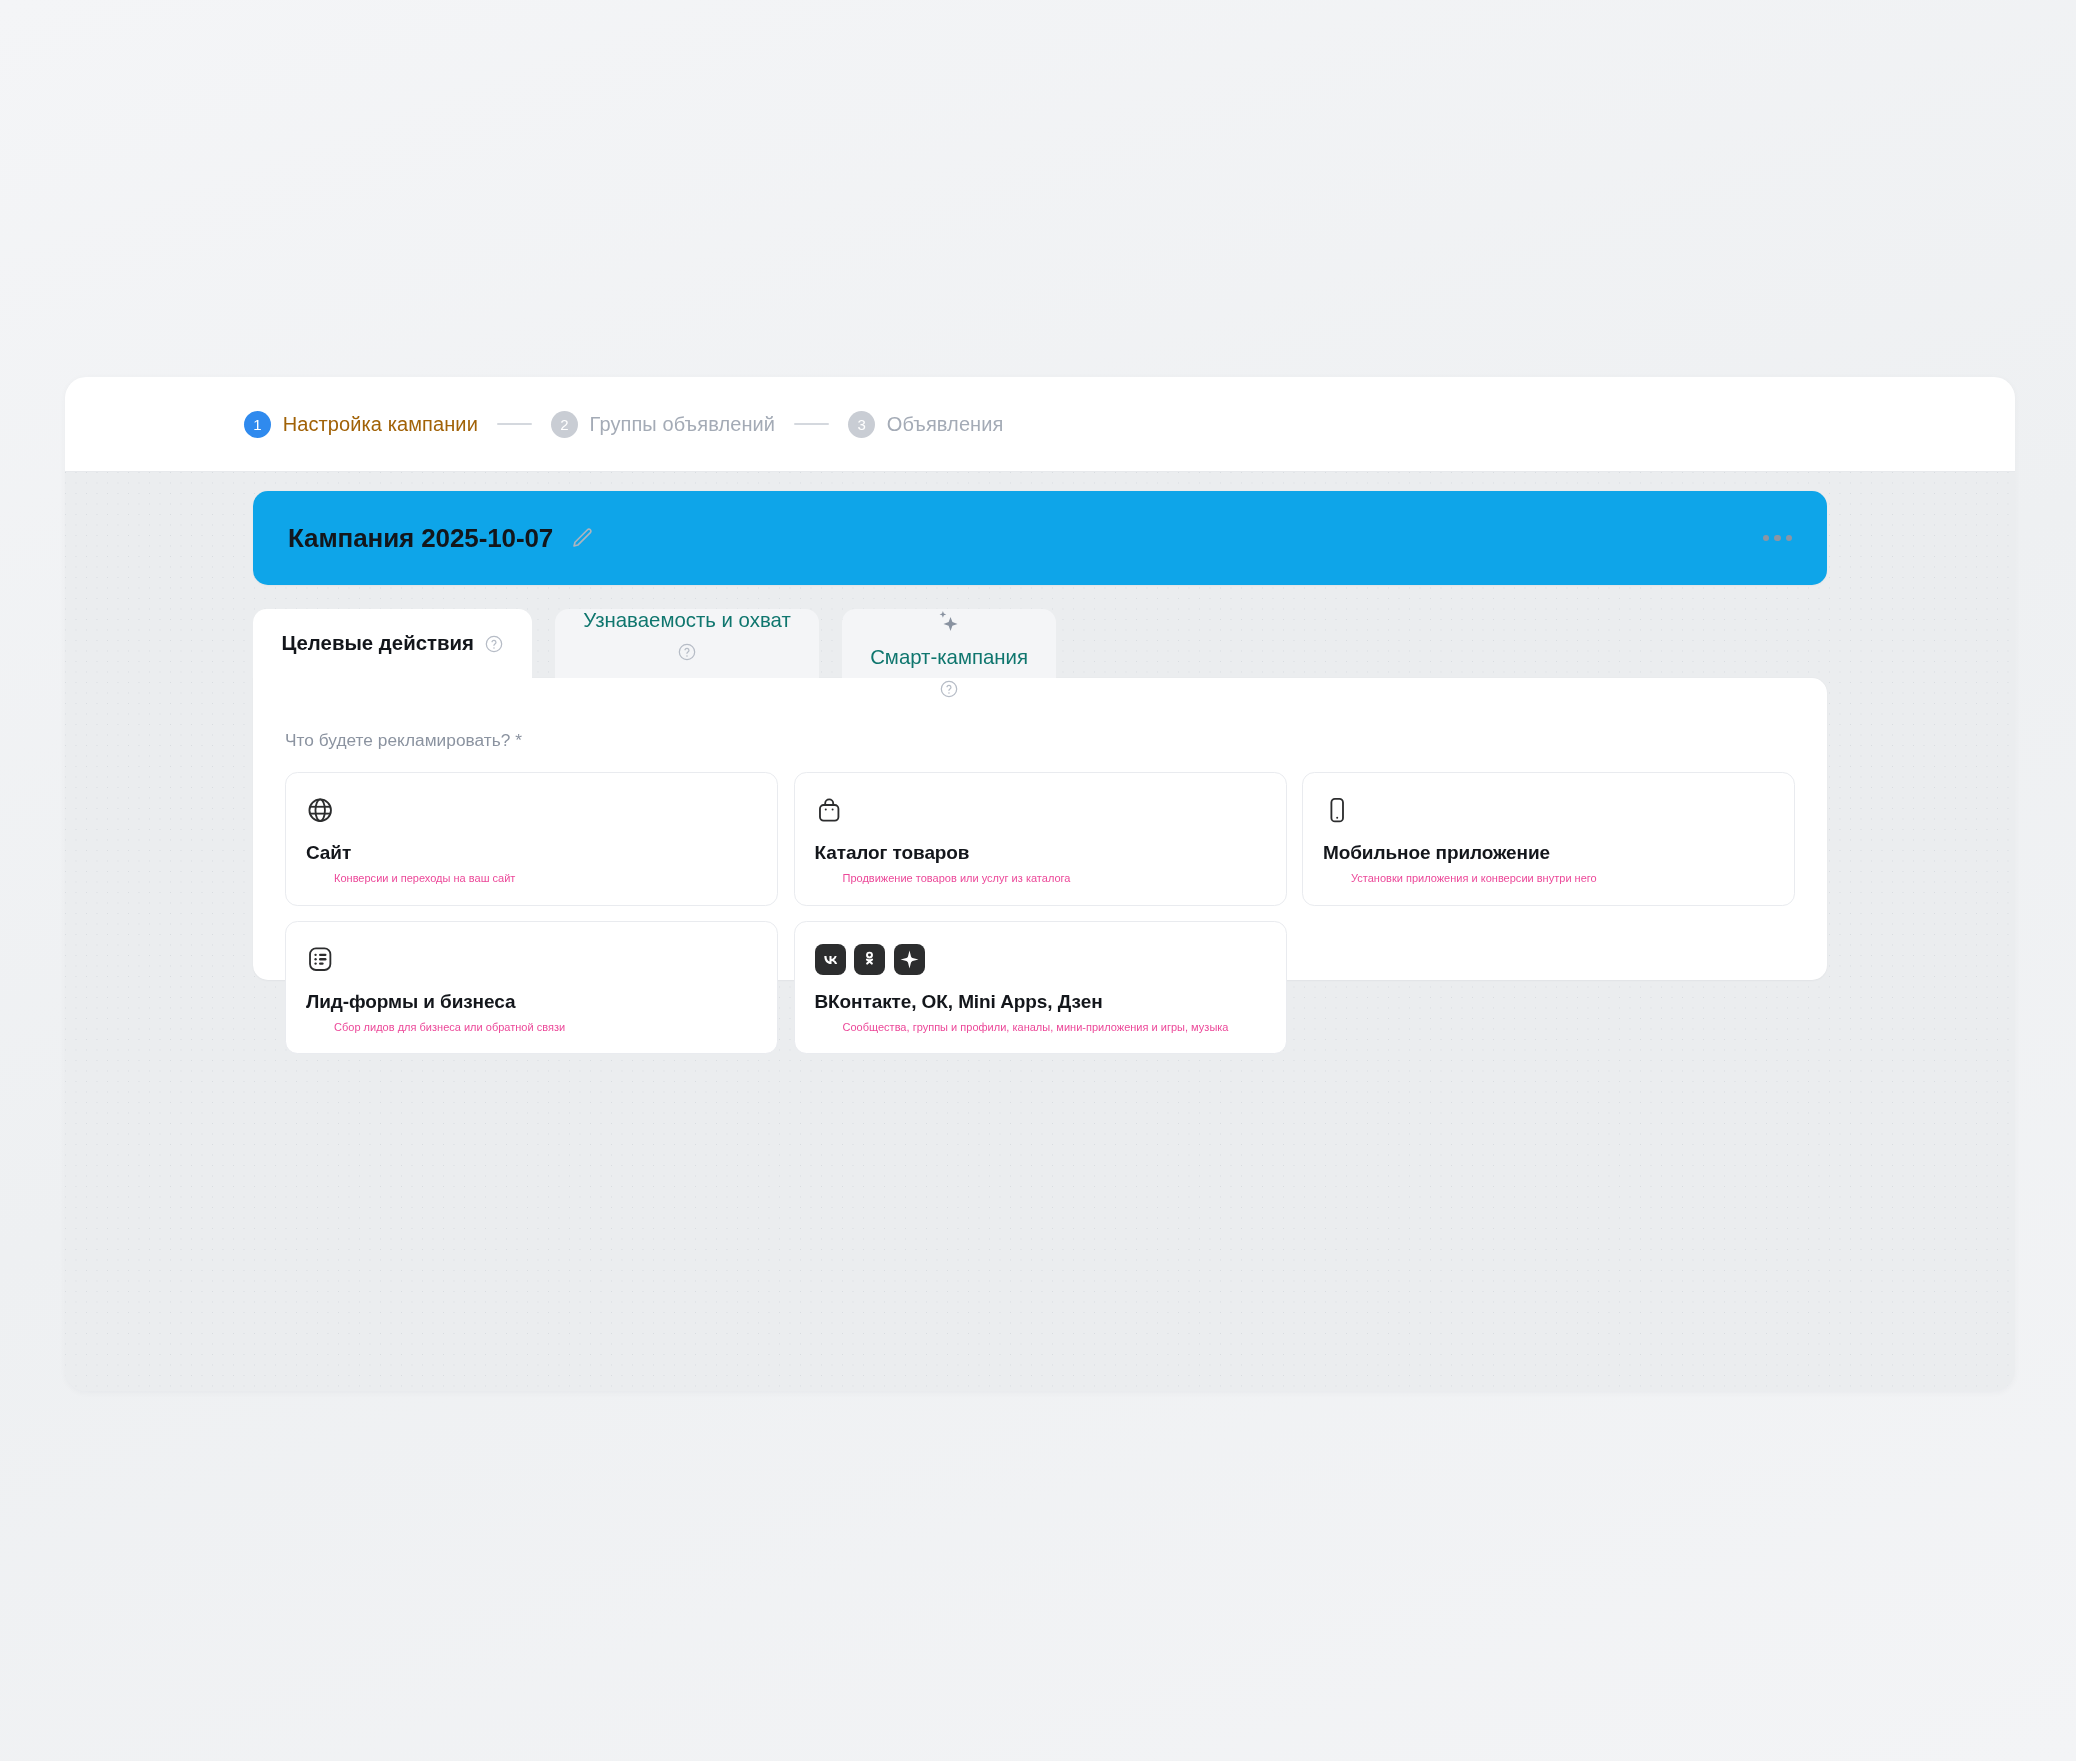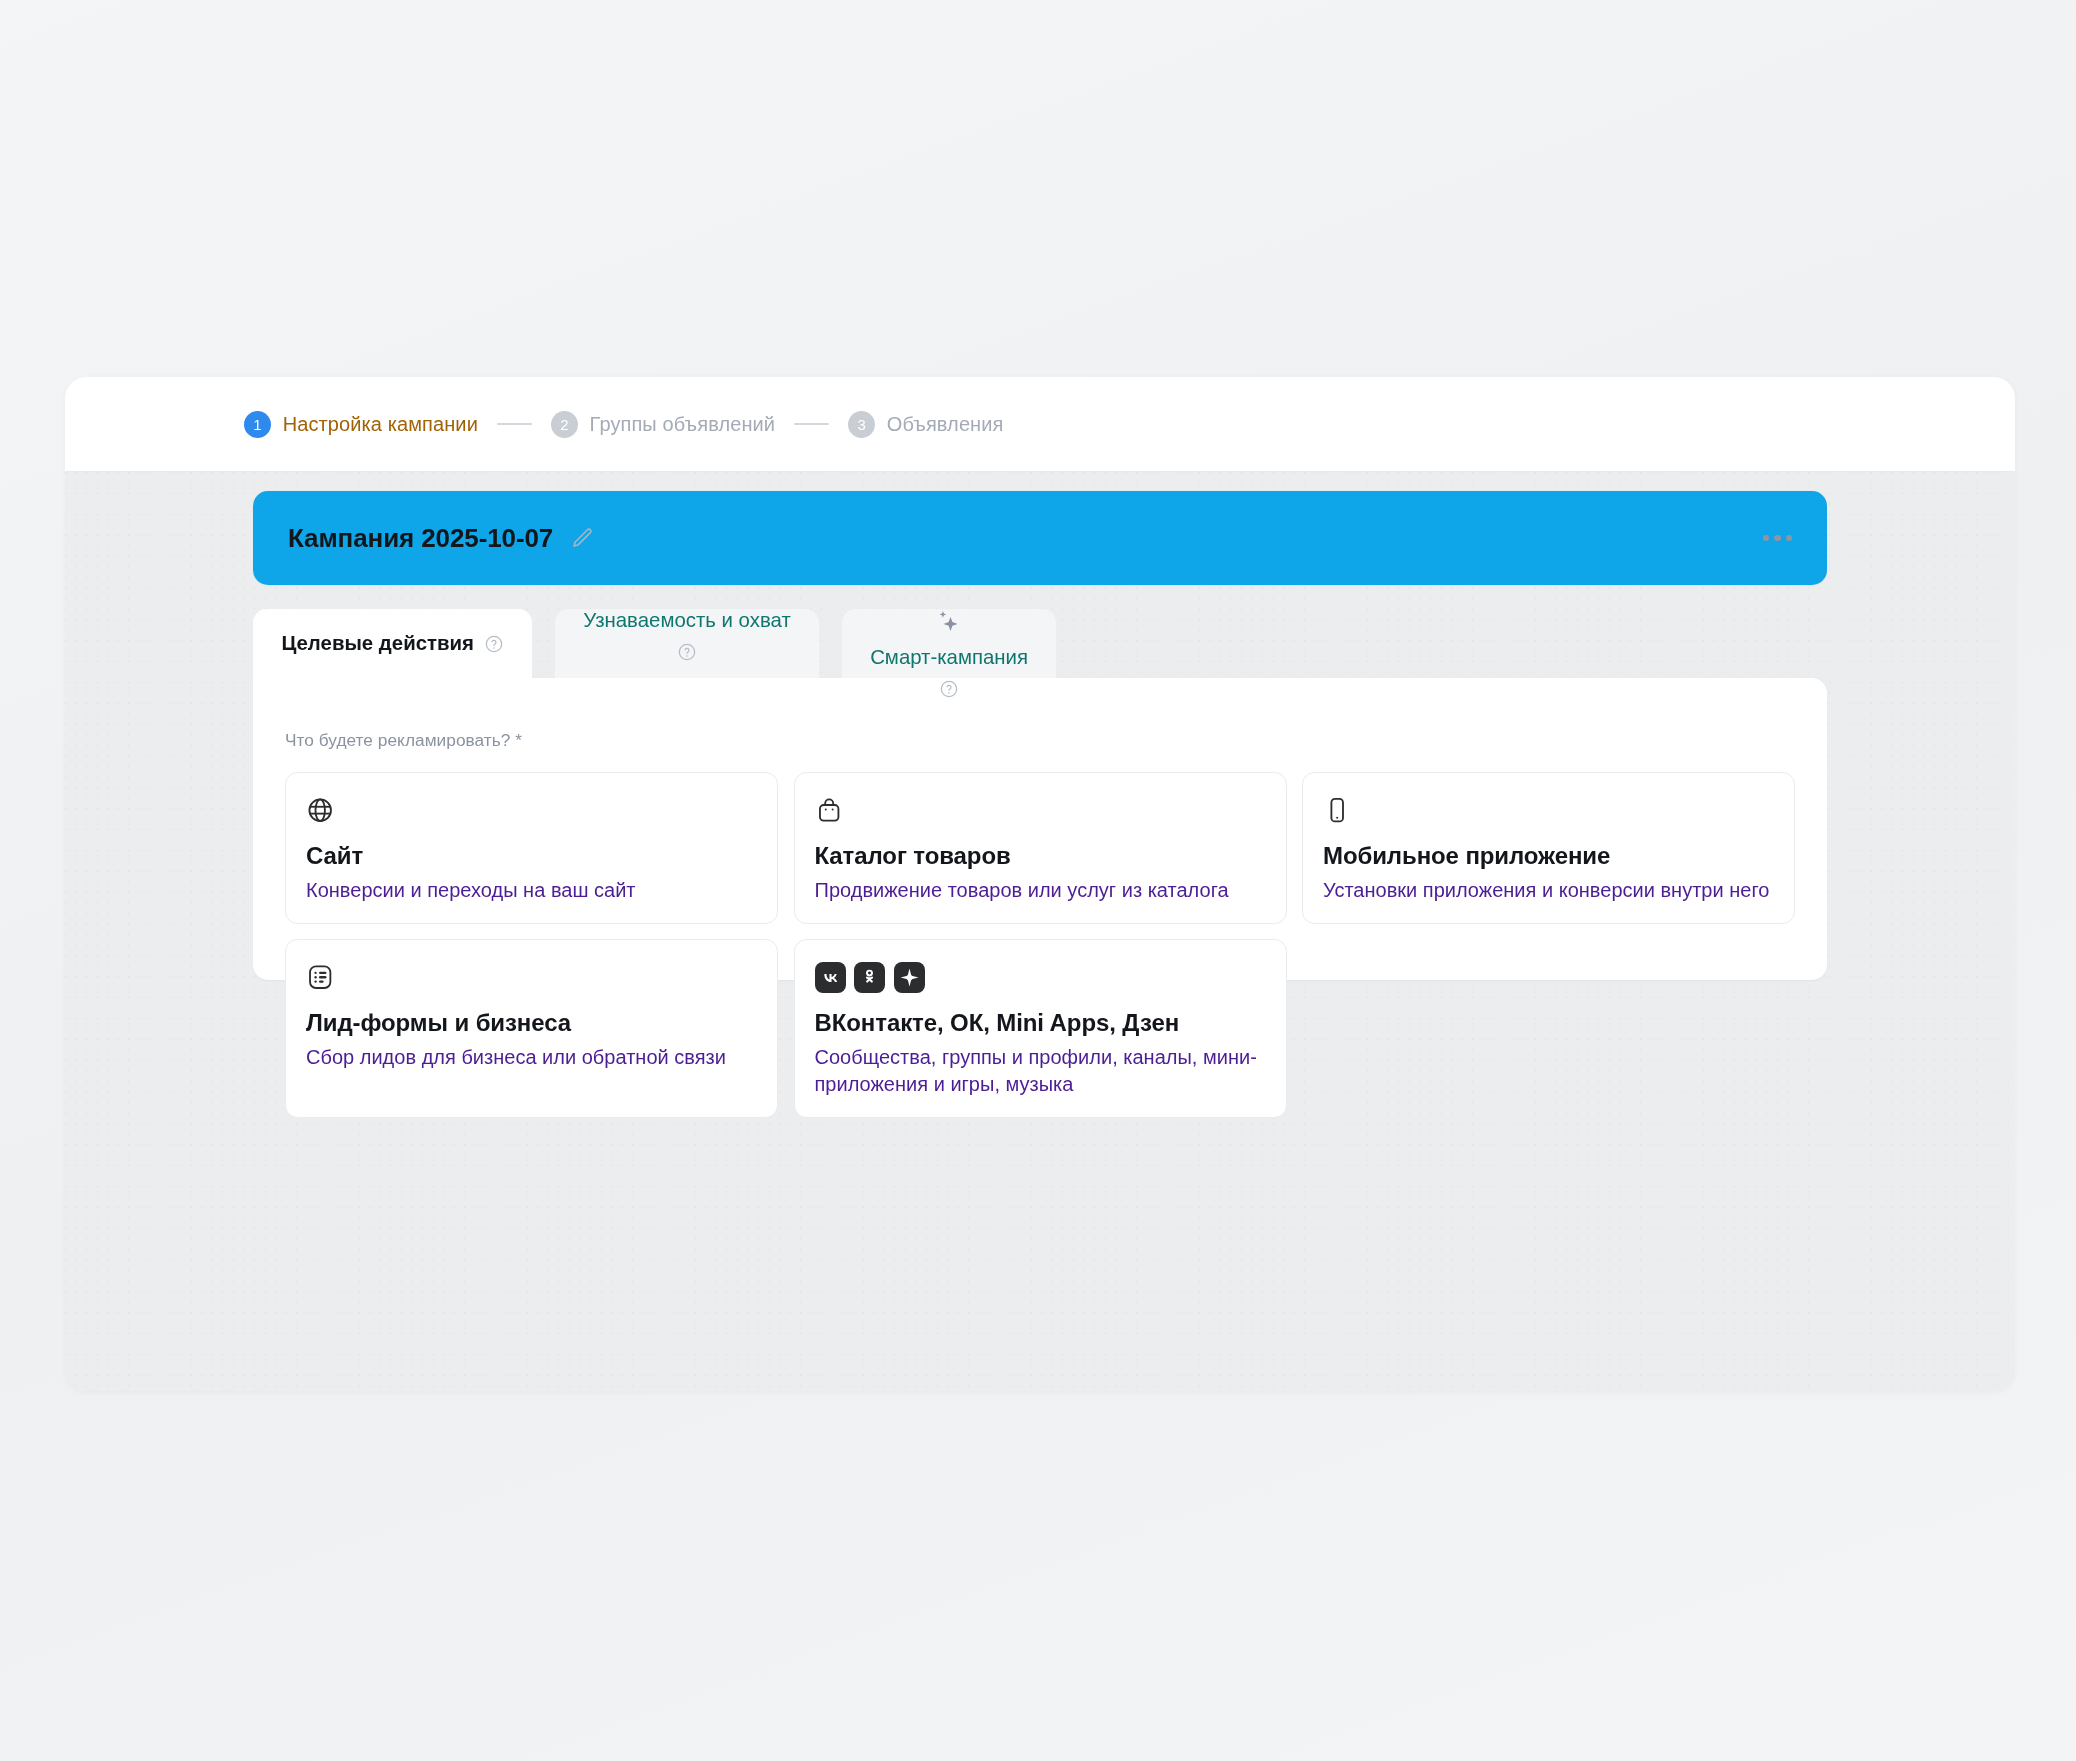--- a/index.html
+++ b/index.html
@@ -235,32 +235,33 @@
 
   .option-icon-row {
     height: 32px;
     display: flex;
     align-items: center;
     gap: 8.7px;
     margin-bottom: 16px;
   }
 
   .option-title {
-    font-size: 24px;
+    font-size: 19px;
     font-weight: 700;
     color: #13161b;
     margin-bottom: 6.8px;
     letter-spacing: -0.1px;
   }
 
   .option-desc {
-    font-size: 20px;
+    font-size: 11px;
     line-height: 1.36;
-    color: #4c1d95;
+    color: #ec4899;
     letter-spacing: 0.01px;
+    margin-left: 28px;
   }
 
   .social-badge {
     width: 31px;
     height: 31px;
     border-radius: 8px;
     background: #2c2d2e;
     display: flex;
     align-items: center;
     justify-content: center;

